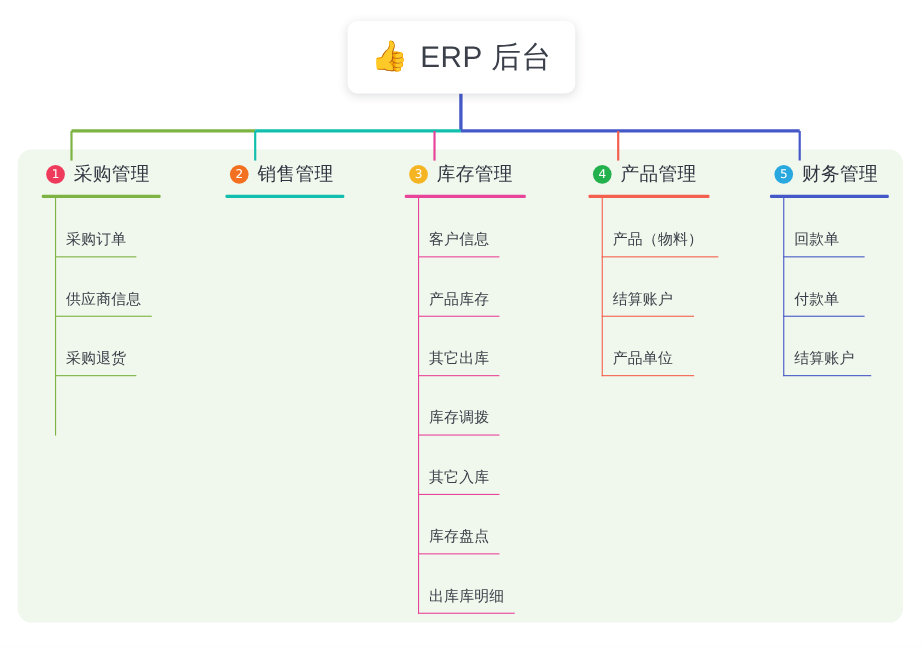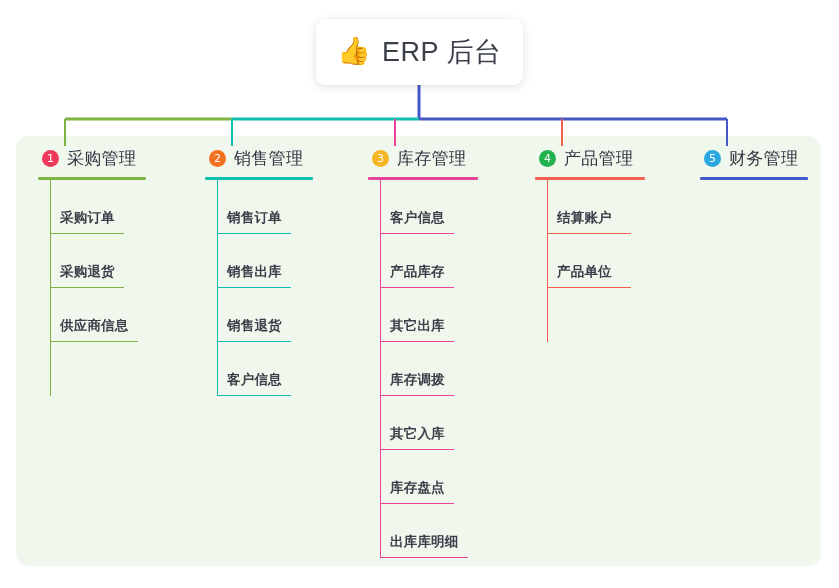--- a/index.html
+++ b/index.html
@@ -109,21 +109,20 @@
 
   
   .items {
     position: relative;
     margin-top: 0px;
   }
   .item {
     position: relative;
     height: 54px;
     box-sizing: border-box;
-    font-weight: bold;
   }
   .item-label {
     position: absolute;
     left: 22px;
     bottom: 7px;
     font-size: 13.5px;
     color: #3a4049;
     white-space: nowrap;
     letter-spacing: 0.2px;
   }
@@ -171,54 +170,35 @@
           <span class="col-title">采购管理</span>
         </div>
         <div class="head-rule" style="width: 108px; background: rgb(124, 179, 66);"></div>
         <div class="items">
           <div class="spine" style="background: rgb(124, 179, 66); height: 216px;"></div>
           <div class="item">
             <span class="item-label">采购订单</span>
             <div class="item-rule" style="width: 74px; background: rgb(124, 179, 66);"></div>
           </div>
           <div class="item">
+            <span class="item-label">供应商信息</span>
+            <div class="item-rule" style="width: 88px; background: rgb(124, 179, 66);"></div>
+          </div>
+          <div class="item">
             <span class="item-label">采购退货</span>
             <div class="item-rule" style="width: 74px; background: rgb(124, 179, 66);"></div>
           </div>
-          <div class="item">
-            <span class="item-label">供应商信息</span>
-            <div class="item-rule" style="width: 88px; background: rgb(124, 179, 66);"></div>
-          </div>
         </div>
       </div>
       <div class="column" style="left: 205px;">
         <div class="col-head">
           <span class="badge" style="background: rgb(243, 112, 33);">2</span>
           <span class="col-title">销售管理</span>
         </div>
         <div class="head-rule" style="width: 108px; background: rgb(18, 191, 174);"></div>
-        <div class="items">
-          <div class="spine" style="background: rgb(18, 191, 174); height: 216px;"></div>
-          <div class="item">
-            <span class="item-label">销售订单</span>
-            <div class="item-rule" style="width: 74px; background: rgb(18, 191, 174);"></div>
-          </div>
-          <div class="item">
-            <span class="item-label">销售出库</span>
-            <div class="item-rule" style="width: 74px; background: rgb(18, 191, 174);"></div>
-          </div>
-          <div class="item">
-            <span class="item-label">销售退货</span>
-            <div class="item-rule" style="width: 74px; background: rgb(18, 191, 174);"></div>
-          </div>
-          <div class="item">
-            <span class="item-label">客户信息</span>
-            <div class="item-rule" style="width: 74px; background: rgb(18, 191, 174);"></div>
-          </div>
-        </div>
       </div>
       <div class="column" style="left: 368px;">
         <div class="col-head">
           <span class="badge" style="background: rgb(245, 180, 34);">3</span>
           <span class="col-title">库存管理</span>
         </div>
         <div class="head-rule" style="width: 110px; background: rgb(232, 69, 154);"></div>
         <div class="items">
           <div class="spine" style="background: rgb(232, 69, 154); height: 378px;"></div>
           <div class="item">
@@ -253,30 +233,49 @@
       </div>
       <div class="column" style="left: 535px;">
         <div class="col-head">
           <span class="badge" style="background: rgb(35, 177, 77);">4</span>
           <span class="col-title">产品管理</span>
         </div>
         <div class="head-rule" style="width: 110px; background: rgb(244, 96, 79);"></div>
         <div class="items">
           <div class="spine" style="background: rgb(244, 96, 79); height: 162px;"></div>
           <div class="item">
+            <span class="item-label">产品（物料）</span>
+            <div class="item-rule" style="width: 106px; background: rgb(244, 96, 79);"></div>
+          </div>
+          <div class="item">
             <span class="item-label">结算账户</span>
             <div class="item-rule" style="width: 84px; background: rgb(244, 96, 79);"></div>
           </div>
           <div class="item">
             <span class="item-label">产品单位</span>
             <div class="item-rule" style="width: 84px; background: rgb(244, 96, 79);"></div>
           </div>
         </div>
       </div>
       <div class="column" style="left: 700px;">
         <div class="col-head">
           <span class="badge" style="background: rgb(41, 168, 224);">5</span>
           <span class="col-title">财务管理</span>
         </div>
         <div class="head-rule" style="width: 108px; background: rgb(69, 88, 200);"></div>
+        <div class="items">
+          <div class="spine" style="background: rgb(69, 88, 200); height: 162px;"></div>
+          <div class="item">
+            <span class="item-label">回款单</span>
+            <div class="item-rule" style="width: 74px; background: rgb(69, 88, 200);"></div>
+          </div>
+          <div class="item">
+            <span class="item-label">付款单</span>
+            <div class="item-rule" style="width: 74px; background: rgb(69, 88, 200);"></div>
+          </div>
+          <div class="item">
+            <span class="item-label">结算账户</span>
+            <div class="item-rule" style="width: 80px; background: rgb(69, 88, 200);"></div>
+          </div>
+        </div>
       </div>
     </div>
 </div>
 
 </body></html>

